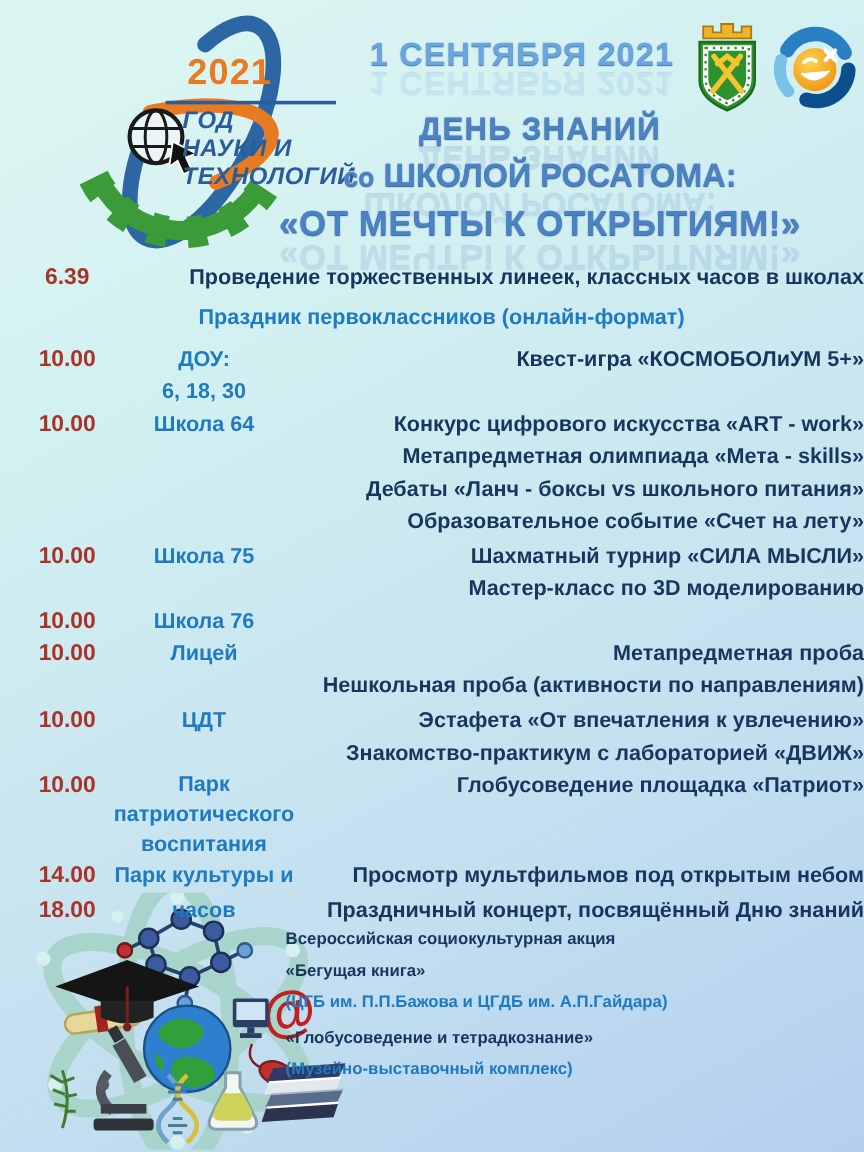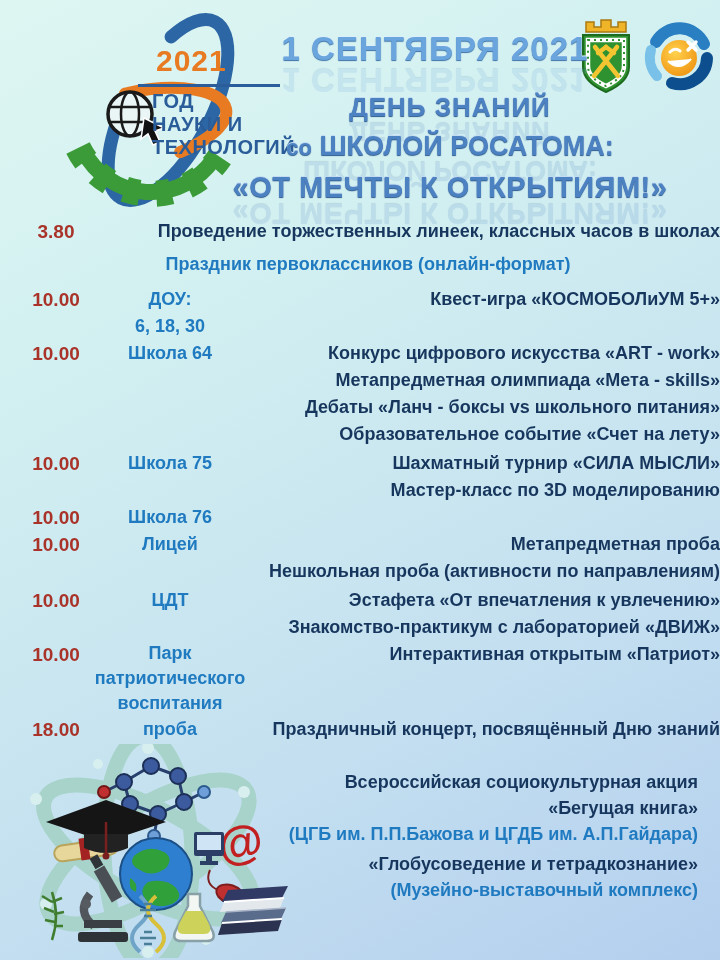--- a/index.html
+++ b/index.html
@@ -10,27 +10,27 @@
   }
   .abs{position:absolute;}
   :root{
     --red:#a93229; --blue:#1f7ac0; --navy:#17365d; --title:#4d82c2; --date:#6aa5dd;
   }
 
   
   #year-logo{left:18px;top:10px;width:300px;height:200px;}
   #year-logo .y{left:138px;top:34px;font-size:30px;font-weight:bold;color:#e87b22;letter-spacing:1px;}
   #year-logo .rule{left:120px;top:74px;width:142px;border-top:3px solid #2b5d9b;}
-  #year-logo .nm{left:134px;top:80px;font-size:20px;line-height:23px;font-weight:bold;color:#2a5c99;letter-spacing:.5px;}
+  #year-logo .nm{left:134px;top:80px;font-size:20px;line-height:23px;font-weight:bold;color:#2a5c99;letter-spacing:.5px;font-style:italic;}
 
   .t3d{position:relative;text-align:center;font-weight:bold;}
   .t3d .main{position:relative;z-index:2;display:block;}
   .t3d .refl{position:absolute;left:0;right:0;top:100%;margin-top:-7px;transform:scaleY(-1);
              opacity:.16;z-index:1;display:block;pointer-events:none;}
-  #date-title{left:270px;top:30px;width:330px;font-size:33px;letter-spacing:1px;color:var(--date);
+  #date-title{left:270px;top:30px;width:330px;font-size:27px;letter-spacing:1px;color:var(--date);
               text-shadow:0 1px 1px #3c72a8,0 -1px 0 #dcf0fb;}
   #titles{left:170px;top:92px;width:560px;color:var(--title);
           text-shadow:0 1px 1px #2c5a8f,0 -1px 0 #c3dcf2;}
   #titles .l1{font-size:26px;letter-spacing:1px;}
   #titles .l2{font-size:27px;margin-top:8px;}
   #titles .l2 .pre{font-size:22px;text-transform:none;}
   #titles .l3{font-size:29px;margin-top:9px;letter-spacing:.5px;}
 
   #crest{left:576px;top:16px;width:60px;height:80px;}
   #rosatom-logo{left:642px;top:18px;width:72px;height:78px;}
@@ -41,21 +41,21 @@
   .row-wide{grid-template-columns:68px 1fr;}
   .time{color:var(--red);font-weight:bold;font-size:19px;text-align:center;line-height:27px;}
   .loc{color:var(--blue);font-weight:bold;font-size:18px;text-align:center;line-height:27px;}
   .loc.tight{line-height:25px;}
   .evt{color:var(--navy);font-weight:bold;font-size:18px;padding-left:7px;line-height:27px;text-align:right;}
   .evt.wide{padding-left:20px;}
   .note{color:var(--blue);font-weight:bold;font-size:18px;text-align:center;line-height:27px;margin:0 0 8px 16px;}
   .mb0{margin-bottom:0;} .mb2{margin-bottom:2px;}
 
   
-  .fblock{left:238px;width:460px;text-align:right;font-weight:bold;font-size:18px;line-height:26px;z-index:3;}
+  .fblock{left:238px;width:460px;text-align:left;font-weight:bold;font-size:14px;line-height:26px;z-index:3;}
   #fblock1{top:769px;} #fblock2{top:851px;}
   .fl-navy{color:var(--navy);} .fl-blue{color:var(--blue);}
 
   
   #collage{left:6px;top:744px;width:290px;height:214px;z-index:1;}
 </style>
 </head>
 <body>
 
 <div class="abs" id="year-logo">
@@ -129,21 +129,21 @@
   </div>
   <div class="t3d l3">
     <span class="main">«ОТ МЕЧТЫ К ОТКРЫТИЯМ!»</span>
     <span class="refl">«ОТ МЕЧТЫ К ОТКРЫТИЯМ!»</span>
   </div>
 </div>
 
 <div class="abs" id="schedule">
 
   <div class="row row-wide">
-    <div class="time">3.80</div>
+    <div class="time">6.39</div>
     <div class="evt wide">Проведение торжественных линеек, классных часов в школах</div>
   </div>
 
   <div class="note">Праздник первоклассников (онлайн-формат)</div>
 
   <div class="row mb0">
     <div class="time">10.00</div>
     <div class="loc">
       <div>ДОУ:</div>
       <div>6, 18, 30</div>
@@ -196,27 +196,32 @@
     </div>
   </div>
 
   <div class="row mb0">
     <div class="time">10.00</div>
     <div class="loc tight">
       <div>Парк</div>
       <div>патриотического</div>
       <div>воспитания</div>
     </div>
-    <div class="evt">Интерактивная открытым «Патриот»</div>
-  </div>
-
+    <div class="evt">Глобусоведение площадка «Патриот»</div>
+  </div>
+
+  <div class="row mb2">
+    <div class="time">14.00</div>
+    <div class="loc">Парк культуры и</div>
+    <div class="evt">Просмотр мультфильмов под открытым небом</div>
+  </div>
 
   <div class="row mb0">
     <div class="time">18.00</div>
-    <div class="loc">проба</div>
+    <div class="loc">часов</div>
     <div class="evt">Праздничный концерт, посвящённый Дню знаний</div>
   </div>
 </div>
 
 <div class="abs fblock" id="fblock1">
   <div class="fl-navy">Всероссийская социокультурная акция</div>
   <div class="fl-navy">«Бегущая книга»</div>
   <div class="fl-blue">(ЦГБ им. П.П.Бажова и ЦГДБ им. А.П.Гайдара)</div>
 </div>
 

